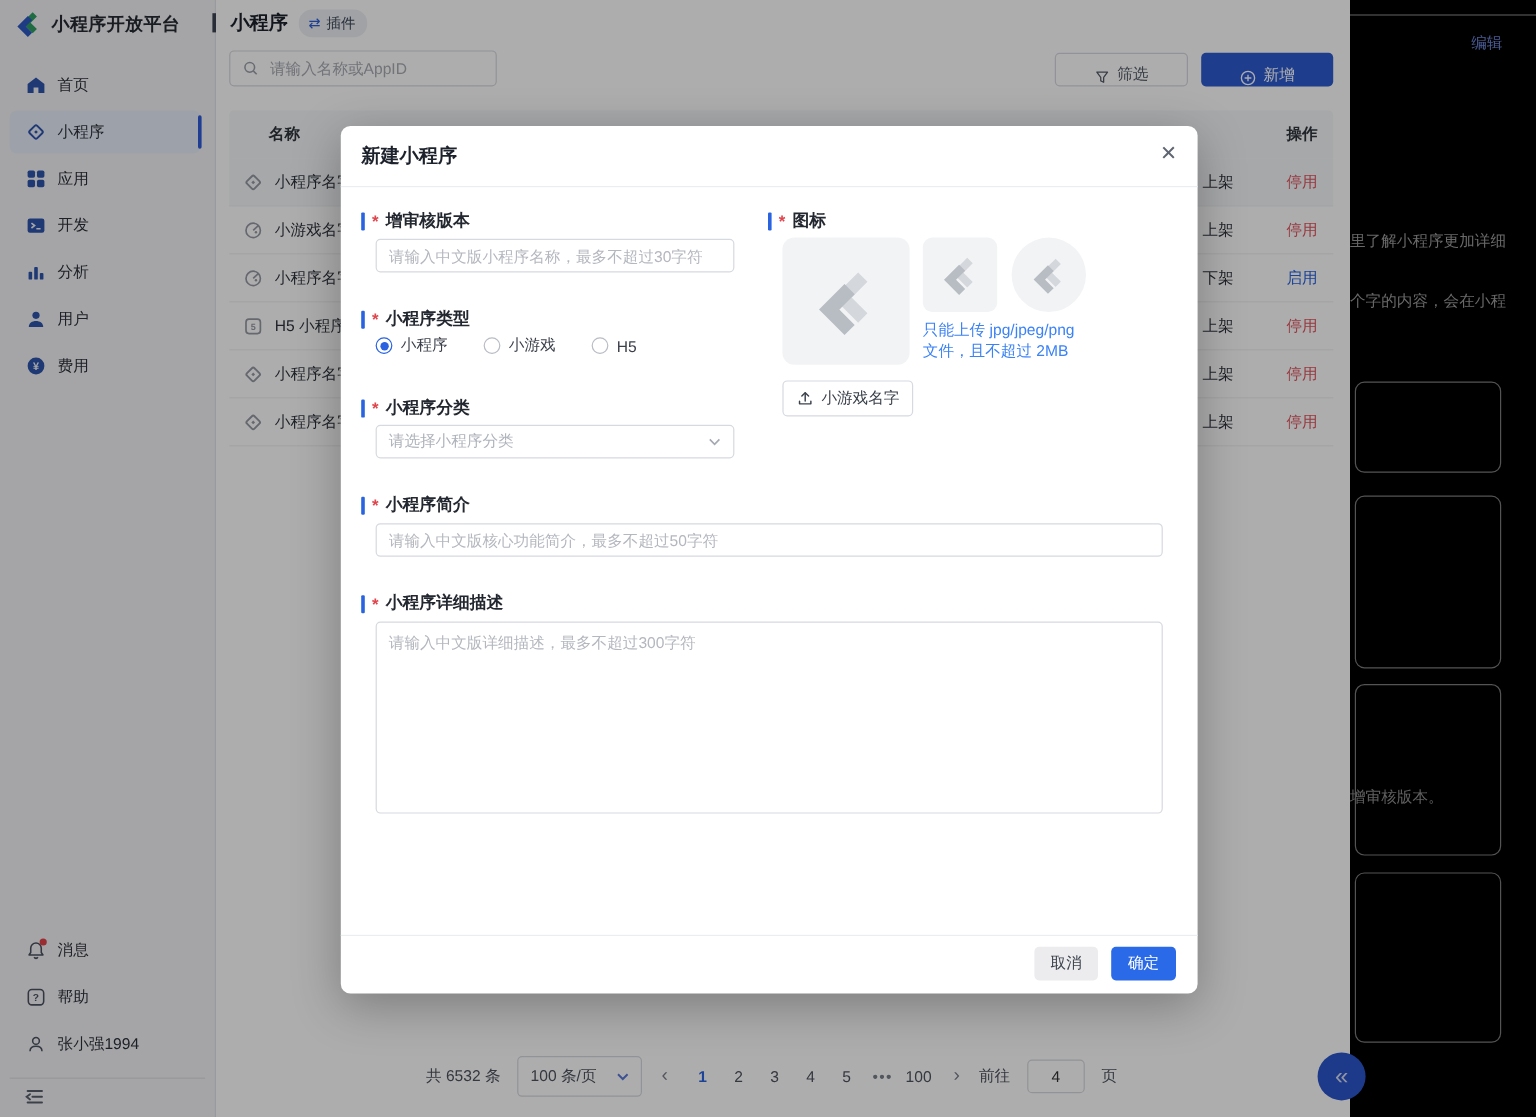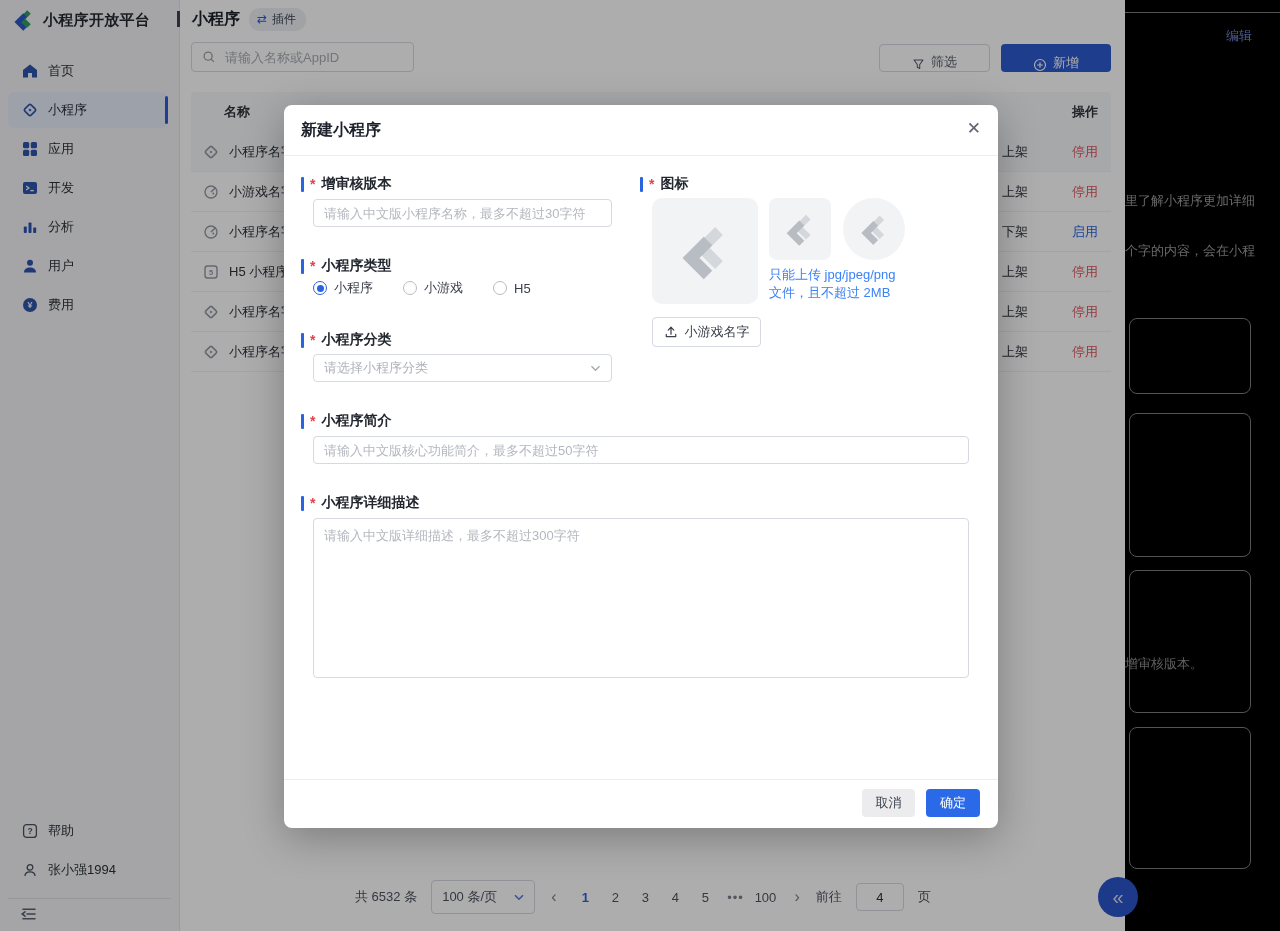--- a/index.html
+++ b/index.html
@@ -217,20 +217,30 @@
               </svg>
             </span>
             <span>费用</span>
           </div>
         </nav>
       <div class="sidebar-bottom">
         <div id="nav-bottom">
             <div class="nav-item">
               <span class="nav-ic">
                 <svg viewBox="0 0 16 16">
+                  <path d="M8 1.8 A4.4 4.4 0 0 1 12.4 6.2 V9.8 L13.8 11.8 H2.2 L3.6 9.8 V6.2 A4.4 4.4 0 0 1 8 1.8 Z" stroke="#4a5160" stroke-width="1.3" fill="none" stroke-linejoin="round"></path>
+                  <path d="M6.5 13.6 A1.6 1.6 0 0 0 9.5 13.6" stroke="#4a5160" stroke-width="1.3" fill="none"></path>
+                </svg>
+                <span class="red-dot"></span>
+              </span>
+              <span>消息</span>
+            </div>
+            <div class="nav-item">
+              <span class="nav-ic">
+                <svg viewBox="0 0 16 16">
                   <rect x="1.6" y="1.6" width="12.8" height="12.8" rx="3" stroke="#4a5160" stroke-width="1.3" fill="none"></rect>
                   <text x="8" y="11" font-size="8.5" font-weight="bold" text-anchor="middle" fill="#4a5160">?</text>
                 </svg>
               </span>
               <span>帮助</span>
             </div>
             <div class="nav-item">
               <span class="nav-ic">
                 <svg viewBox="0 0 16 16">
                   <circle cx="8" cy="5.4" r="2.8" stroke="#4a5160" stroke-width="1.3" fill="none"></circle>

